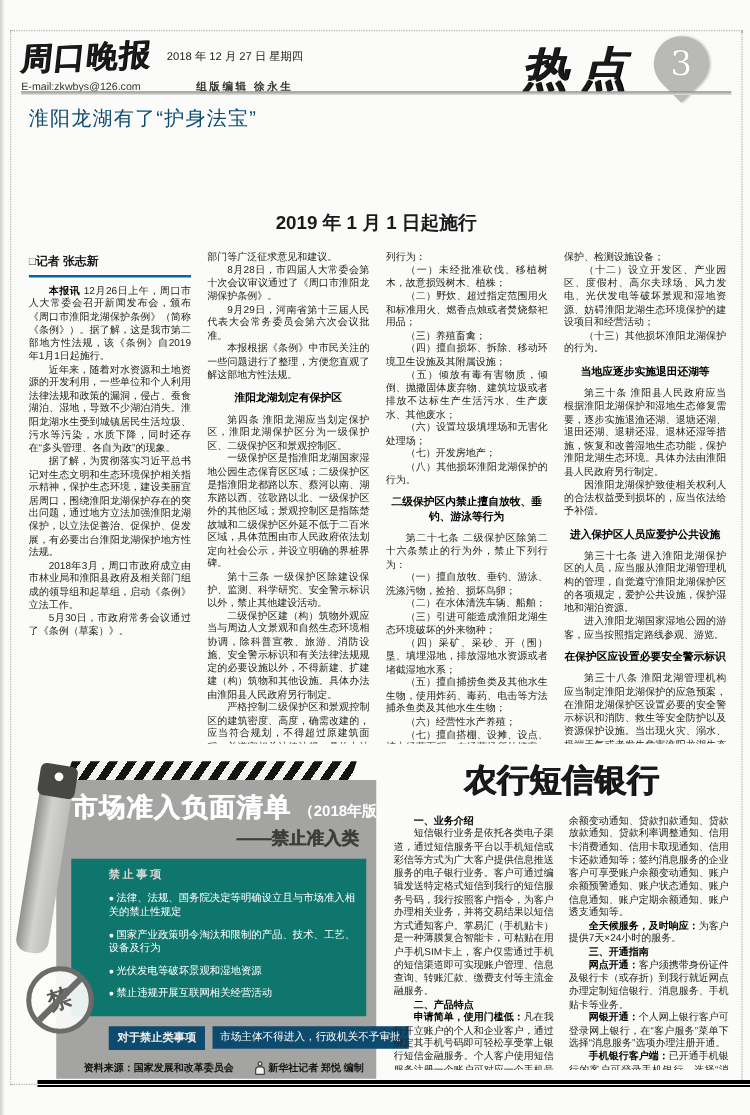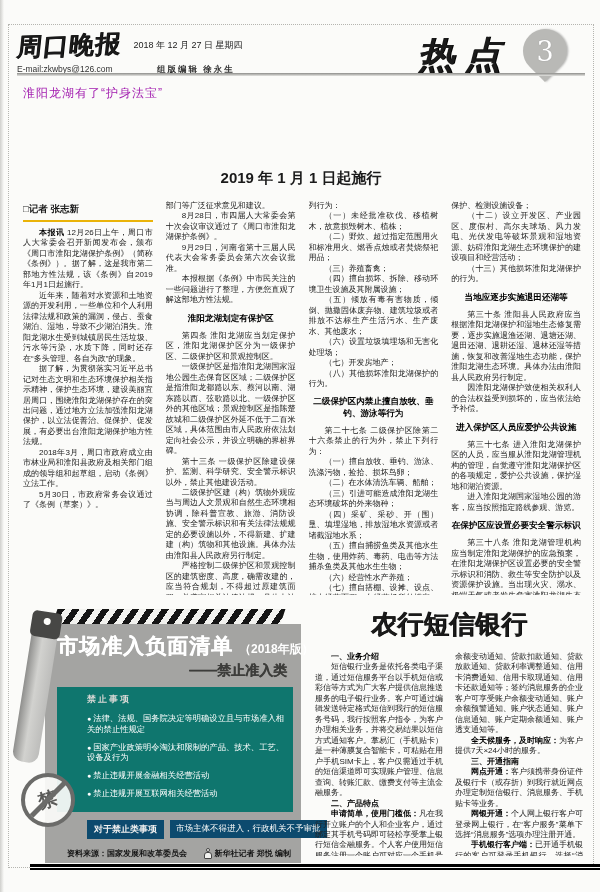--- a/index.html
+++ b/index.html
@@ -19,31 +19,31 @@
   .section-label{position:absolute;right:74px;top:2px;font-family:"DejaVu Serif","Liberation Serif",serif;
       font-weight:bold;font-style:italic;font-size:37px;letter-spacing:10px;text-shadow:1px 0 #000;}
   .pin{position:absolute;right:18px;top:0px;width:44px;height:44px;background:#b9b9b6;
       border-radius:50% 50% 50% 0;transform:rotate(-45deg);box-shadow:1px 1px 2px rgba(0,0,0,.25);}
   .pin span{position:absolute;left:0;top:0;width:44px;height:44px;display:flex;align-items:center;justify-content:center;
       transform:rotate(45deg);font-size:27px;color:#fff;font-family:"DejaVu Serif",serif;text-shadow:0 0 1px #888;}
   .header-rule{position:absolute;left:8px;right:8px;top:48px;height:3px;
       background:linear-gradient(#8d8d8a,#e3e3e0);}
 
   
-  .kicker{position:absolute;left:14px;top:60px;font-size:12px;color:#a21caf;letter-spacing:1px;}
+  .kicker{position:absolute;left:14px;top:60px;font-size:16px;color:#0c4a6e;letter-spacing:1px;}
   .main-headline{position:absolute;left:10px;right:10px;top:82px;text-align:center;
       font-family:"DejaVu Serif","Liberation Serif",serif;font-weight:bold;font-size:34px;
       letter-spacing:0px;text-shadow:1px 0 #000,0 1px #000;}
   .sub-headline{position:absolute;left:0;right:0;top:144px;text-align:center;font-weight:bold;font-size:15px;}
 
   
   .body-grid{position:absolute;left:14px;right:12px;top:176px;height:394px;
       display:grid;grid-template-columns:repeat(4,1fr);column-gap:13px;overflow:hidden;}
   .col{overflow:hidden;}
-  .byline{font-weight:bold;font-size:9.5px;padding:2px 0 4px 0;border-bottom:2px solid #eab308;margin-bottom:6px;}
+  .byline{font-weight:bold;font-size:9.5px;padding:2px 0 4px 0;border-bottom:2px solid #0369a1;margin-bottom:6px;}
   .tx{margin:0;font-size:8px;line-height:1.31;text-align:justify;color:#222;}
   .t-p{text-indent:2em;}
   .t-c{text-indent:0;}
   .t-h{font-weight:bold;text-align:center;text-indent:0;margin:7px 0;font-size:8.6px;color:#000;}
   .tx b{color:#000;}
 
   
   .bottom-row{position:absolute;left:12px;right:10px;top:574px;height:266px;display:flex;gap:12px;}
 
   
@@ -185,21 +185,21 @@
         <div class="ad-panel">
           <div class="ad-title-row">
             <span class="ad-title">市场准入负面清单</span><span class="ad-edition">（2018年版）</span>
           </div>
           <div class="ad-subtitle">——禁止准入类</div>
           <div class="ad-list">
             <p class="ad-label">禁止事项</p>
             <div>
                 <p class="tx ad-bullet">法律、法规、国务院决定等明确设立且与市场准入相关的禁止性规定</p>
                 <p class="tx ad-bullet">国家产业政策明令淘汰和限制的产品、技术、工艺、设备及行为</p>
-                <p class="tx ad-bullet">禁止违规开展金融相关经营活动</p>
+                <p class="tx ad-bullet">光伏发电等破坏景观和湿地资源</p>
                 <p class="tx ad-bullet">禁止违规开展互联网相关经营活动</p>
               </div>
           </div>
           <div class="ad-tags">
             <span class="tag-dark">对于禁止类事项</span>
             <span class="tag-light">市场主体不得进入，行政机关不予审批</span>
           </div>
           <div class="ad-footer">
             <span class="ad-source">资料来源：国家发展和改革委员会</span>
             <span class="ad-credit">

